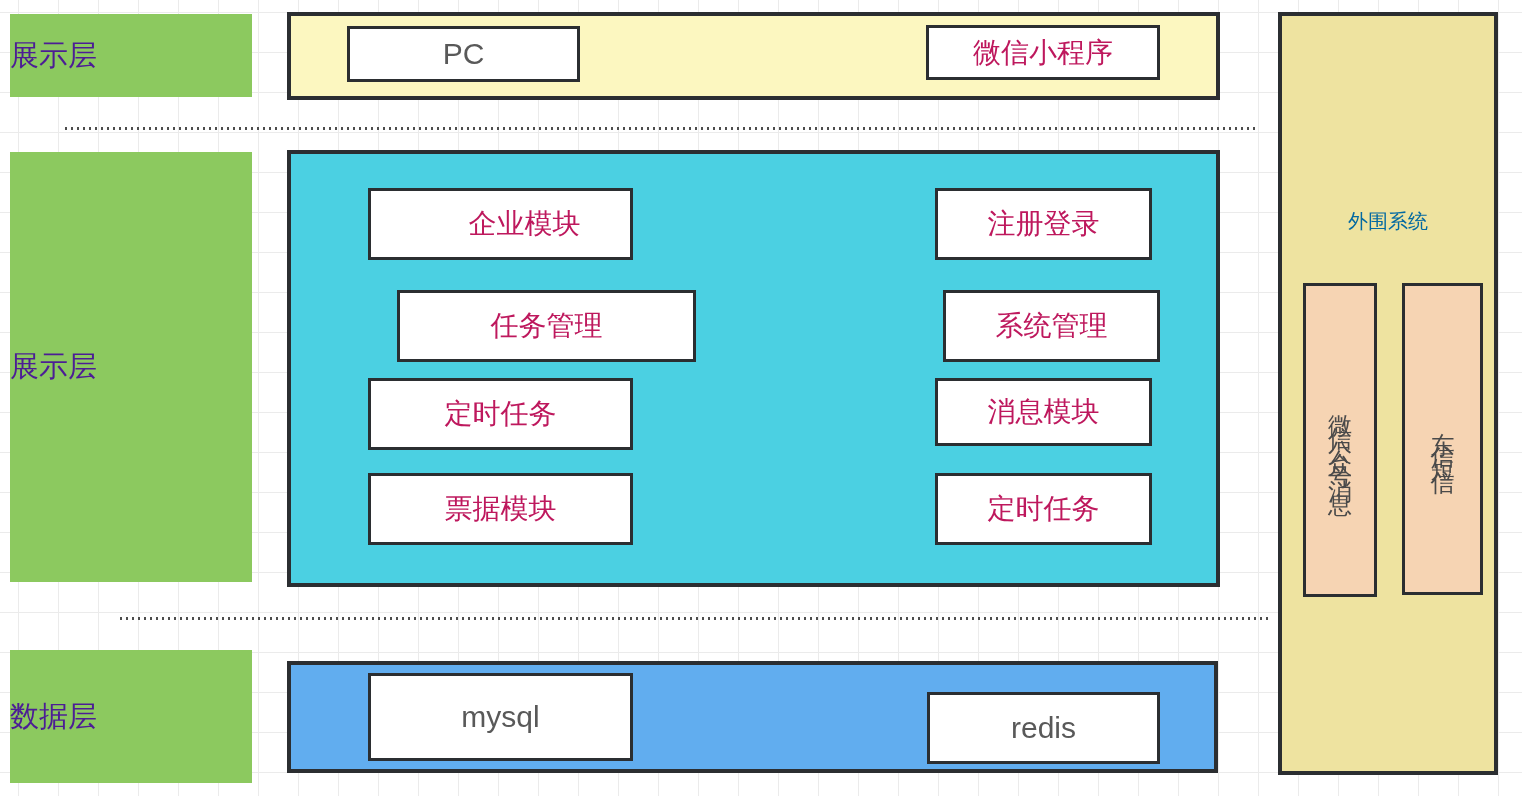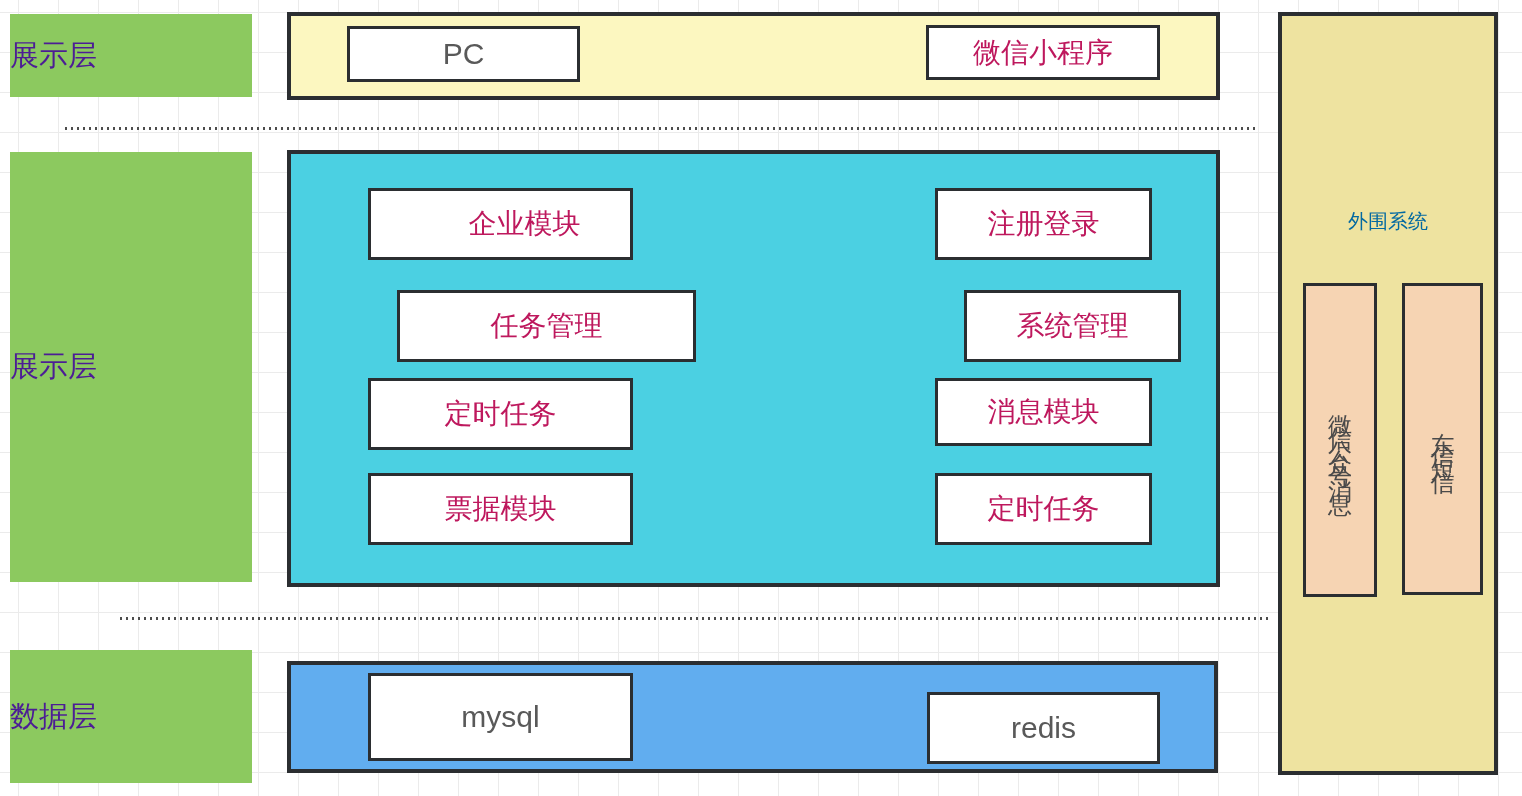--- a/index.html
+++ b/index.html
@@ -95,21 +95,21 @@
     <div class="abs module" style="left:77px;top:224px;width:265px;height:72px;">
       <span>定时任务</span>
     </div>
     <div class="abs module" style="left:77px;top:319px;width:265px;height:72px;">
       <span>票据模块</span>
     </div>
 
     <div class="abs module" style="left:644px;top:34px;width:217px;height:72px;">
       <span>注册登录</span>
     </div>
-    <div class="abs module" style="left:673px;top:136px;width:217px;height:72px;">
+    <div class="abs module" style="left:652px;top:136px;width:217px;height:72px;">
       <span>系统管理</span>
     </div>
     <div class="abs module" style="left:644px;top:224px;width:217px;height:68px;">
       <span>消息模块</span>
     </div>
     <div class="abs module" style="left:644px;top:319px;width:217px;height:72px;">
       <span>定时任务</span>
     </div>
   </div>
 

